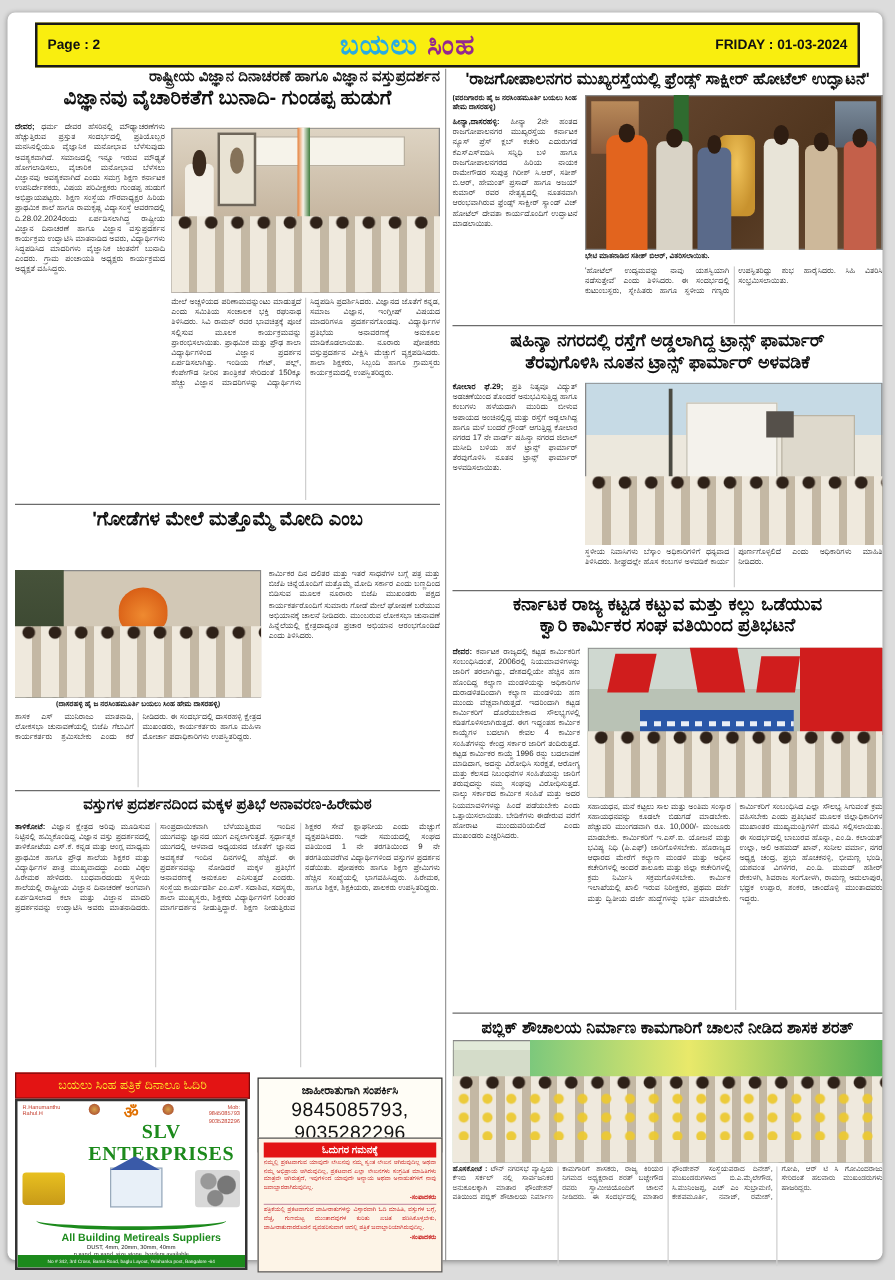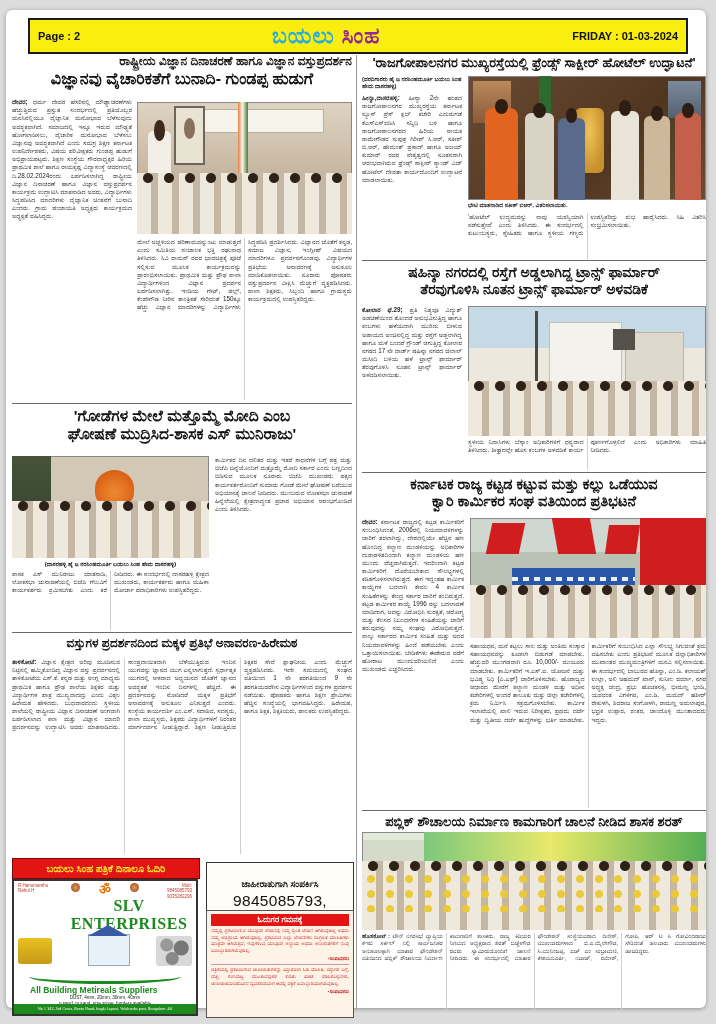--- a/index.html
+++ b/index.html
@@ -60,37 +60,37 @@
   .pf{background:linear-gradient(180deg,#cfd8d0 0 28%,#b9c2b5 28% 100%);}
   .pf-flag{position:absolute;background:#d01d1d;}
   .pf-banner{position:absolute;left:18%;top:42%;width:52%;height:17%;background:#2a57a8;
     background-image:repeating-linear-gradient(90deg,rgba(255,255,255,.9) 0 6px,transparent 6px 11px);background-size:100% 4px;background-position:0 55%;background-repeat:no-repeat;}
   
   .pg{background:linear-gradient(180deg,#e2ead9 0 8%,#d4dcc9 8% 100%);}
   .pg-banner{position:absolute;left:18%;top:0;width:82%;height:32%;background:linear-gradient(90deg,#7cc87c,#e9e96a 45%,#55ae55);}
   .pg-garland{position:absolute;left:0;right:0;top:40%;height:42%;
     background-image:radial-gradient(circle at 9px 8px,#ecc932 3.5px,transparent 4.5px);background-size:19px 15px;opacity:.95;}
   
-  #readbanner{position:absolute;left:6px;top:848px;width:186px;height:19px;background:#e31414;color:#ffe92a;font-weight:bold;font-size:10px;display:flex;align-items:center;justify-content:center;border:1px solid #7a0a0a;}
+  #readbanner{position:absolute;left:6px;top:848px;width:186px;height:19px;background:#e31414;color:#ffe92a;font-weight:normal;font-size:10px;display:flex;align-items:center;justify-content:center;border:1px solid #7a0a0a;}
   #slv{position:absolute;left:6px;top:869px;width:186px;height:137px;border:2px solid #333;background:#fff;box-sizing:border-box;overflow:hidden;}
   .slv-top{display:flex;justify-content:space-between;align-items:flex-start;padding:2px 4px 0 4px;}
   .slv-vendor{font-size:4.5px;color:#c23a2a;line-height:1.2;width:34px;}
   .slv-om{font-size:13px;color:#e07000;font-weight:bold;line-height:1;}
   .slv-dot{width:9px;height:9px;border-radius:50%;background:radial-gradient(circle,#d8a24a,#a03a2a);}
   .slv-name{font-size:16px;font-weight:bold;color:#1c8a1c;text-align:center;letter-spacing:.5px;margin-top:-2px;font-family:"Liberation Serif",serif;padding-left:48px;}
   .slv-mid{position:relative;height:34px;margin:1px 4px;}
   .slv-mach{position:absolute;left:0;top:4px;width:34px;height:26px;background:linear-gradient(180deg,#e8c020,#c89a18);border-radius:3px;}
   .slv-house{position:absolute;left:70px;top:0px;width:40px;height:30px;background:#e8f0f8;border:1px solid #9ab;}
   .slv-house:before{content:"";position:absolute;left:-1px;top:-10px;border-left:20px solid transparent;border-right:20px solid transparent;border-bottom:11px solid #3a5aa8;}
   .slv-stones{position:absolute;right:0;top:2px;width:36px;height:30px;background:radial-gradient(circle at 30% 30%,#999 6px,transparent 7px),radial-gradient(circle at 70% 40%,#777 7px,transparent 8px),radial-gradient(circle at 45% 75%,#888 6px,transparent 7px),#d8d8d8;border-radius:3px;}
   .slv-arc{width:84%;height:12px;margin:0 auto;border-bottom:3px solid #1c8a1c;border-radius:50%;}
-  .slv-tag{font-size:8.5px;font-weight:bold;color:#1c8a1c;margin-top:1px;padding-left:16px;}
+  .slv-tag{font-size:8.5px;font-weight:bold;color:#1c8a1c;text-align:center;margin-top:1px;padding-left:16px;}
   .slv-sm{font-size:4.6px;color:#222;text-align:center;line-height:1.3;}
   .slv-addr{position:absolute;left:0;right:0;bottom:0;height:10px;background:#1c8a1c;color:#fff;font-size:3.8px;display:flex;align-items:center;justify-content:center;}
-  #contactbox{position:absolute;left:200px;top:852px;width:148px;height:60px;border:1.5px solid #333;background:#fffdf6;text-align:center;box-sizing:border-box;padding-top:16px;}
+  #contactbox{position:absolute;left:200px;top:852px;width:148px;height:60px;border:1.5px solid #333;background:#fffdf6;text-align:center;box-sizing:border-box;padding-top:4px;}
   .contact-t{font-size:9px;font-weight:bold;color:#111;}
   .contact-n{font-size:15.5px;color:#111;font-family:"Liberation Sans",sans-serif;letter-spacing:.3px;margin-top:2px;}
   #noticebox{position:absolute;left:200px;top:900px;width:148px;height:108px;border:1.5px solid #555;background:#fdf4e7;box-sizing:border-box;padding:3px 4px;overflow:hidden;}
   .notice-banner{background:#e31414;color:#fff;font-weight:bold;font-size:8px;text-align:center;padding:1px 0;margin-bottom:2px;}
   .notice-p{font-size:4.9px;line-height:1.35;color:#c51111;text-align:justify;}
   .notice-sign{font-size:5px;color:#c51111;font-weight:bold;text-align:right;margin:1px 0 2px 0;}
   .notice-div{height:1px;background:#c9a; margin:2px 0;}
 </style>
 </head>
 <body>
@@ -112,21 +112,21 @@
     <div class="pa-banner"></div>
     <div class="pa-portrait"></div>
     <div class="pa-pole"></div>
     <div class="pa-speaker"></div>
     <div class="pa-saffron"></div>
     <div class="people"></div>
   </div>
   <div class="txt cols2" style="left:131px;top:228px;width:215px;height:162px;">ಮೇಲೆ ಅಚ್ಚಳಿಯದ ಪರಿಣಾಮವನ್ನುಂಟು ಮಾಡುತ್ತದೆ ಎಂದು ಸಮಿತಿಯ ಸಂಚಾಲಕ ಭಕ್ತಿ ರಘುನಾಥ ತಿಳಿಸಿದರು. ಸಿವಿ ರಾಮನ್ ರವರ ಭಾವಚಿತ್ರಕ್ಕೆ ಪೂಜೆ ಸಲ್ಲಿಸುವ ಮೂಲಕ ಕಾರ್ಯಕ್ರಮವನ್ನು ಪ್ರಾರಂಭಿಸಲಾಯಿತು. ಪ್ರಾಥಮಿಕ ಮತ್ತು ಪ್ರೌಢ ಶಾಲಾ ವಿದ್ಯಾರ್ಥಿಗಳಿಂದ ವಿಜ್ಞಾನ ಪ್ರದರ್ಶನ ಏರ್ಪಡಿಸಲಾಗಿತ್ತು. ಇಂಡಿಯ ಗೇಟ್, ಪಲ್ಲ್, ಕೆಂಪೇಗೌಡ ನೀರಿನ ತಾಂತ್ರಿಕತೆ ಸೇರಿದಂತೆ 150ಕ್ಕೂ ಹೆಚ್ಚು ವಿಜ್ಞಾನ ಮಾದರಿಗಳನ್ನು ವಿದ್ಯಾರ್ಥಿಗಳು ಸಿದ್ಧಪಡಿಸಿ ಪ್ರದರ್ಶಿಸಿದರು. ವಿಜ್ಞಾನದ ಜೊತೆಗೆ ಕನ್ನಡ, ಸಮಾಜ ವಿಜ್ಞಾನ, ಇಂಗ್ಲೀಷ್ ವಿಷಯದ ಮಾದರಿಗಳೂ ಪ್ರದರ್ಶನಗೊಂಡವು. ವಿದ್ಯಾರ್ಥಿಗಳ ಪ್ರತಿಭೆಯ ಅನಾವರಣಕ್ಕೆ ಅನುಕೂಲ ಮಾಡಿಕೊಡಲಾಯಿತು. ನೂರಾರು ಪೋಷಕರು ವಸ್ತುಪ್ರದರ್ಶನ ವೀಕ್ಷಿಸಿ ಮೆಚ್ಚುಗೆ ವ್ಯಕ್ತಪಡಿಸಿದರು. ಶಾಲಾ ಶಿಕ್ಷಕರು, ಸಿಬ್ಬಂದಿ ಹಾಗೂ ಗ್ರಾಮಸ್ಥರು ಕಾರ್ಯಕ್ರಮದಲ್ಲಿ ಉಪಸ್ಥಿತರಿದ್ದರು.</div>
 
   <div class="hrule" style="left:6px;top:393px;width:340px;"></div>
-  <div class="hd" style="left:6px;top:397px;width:340px;font-size:15.5px;"><span>'ಗೋಡೆಗಳ ಮೇಲೆ ಮತ್ತೊಮ್ಮೆ ಮೋದಿ ಎಂಬ</span><br><span>ಘೋಷಣೆ ಮುದ್ರಿಸಿದ-ಶಾಸಕ ಎಸ್ ಮುನಿರಾಜು'</span></div>
+  <div class="hd" style="left:6px;top:397px;width:340px;font-size:15.5px;"><span>'ಗೋಡೆಗಳ ಮೇಲೆ ಮತ್ತೊಮ್ಮೆ ಮೋದಿ ಎಂಬ</span><br></div>
   <div class="photo pb" style="left:6px;top:446px;width:197px;height:102px;">
     <div class="pb-green"></div>
     <div class="pb-lotus"></div>
     <div class="people" style="height:56%;"></div>
   </div>
   <div class="rep" style="left:6px;top:551px;width:197px;text-align:center;">(ದಾಸರಹಳ್ಳಿ ಹೈ ಜ ನರಸಿಂಹಮೂರ್ತಿ ಬಯಲು ಸಿಂಹ ಹೇಮ ದಾಸರಹಳ್ಳಿ)</div>
   <div class="txt cols2" style="left:6px;top:560px;width:197px;height:60px;">ಶಾಸಕ ಎಸ್ ಮುನಿರಾಜು ಮಾತನಾಡಿ, ಲೋಕಸಭಾ ಚುನಾವಣೆಯಲ್ಲಿ ಬಿಜೆಪಿ ಗೆಲುವಿಗೆ ಕಾರ್ಯಕರ್ತರು ಶ್ರಮಿಸಬೇಕು ಎಂದು ಕರೆ ನೀಡಿದರು. ಈ ಸಂದರ್ಭದಲ್ಲಿ ದಾಸರಹಳ್ಳಿ ಕ್ಷೇತ್ರದ ಮುಖಂಡರು, ಕಾರ್ಯಕರ್ತರು ಹಾಗೂ ಮಹಿಳಾ ಮೋರ್ಚಾ ಪದಾಧಿಕಾರಿಗಳು ಉಪಸ್ಥಿತರಿದ್ದರು.</div>
   <div class="txt" style="left:209px;top:446px;width:137px;height:174px;">ಕಾರ್ಮಿಕರ ದಿನ ದಲಿತರ ಮತ್ತು ಇತರೆ ಸಾಧನೆಗಳ ಬಗ್ಗೆ ಪತ್ರ ಮತ್ತು ಬಿಜೆಪಿ ಚಿನ್ನೆಯೊಂದಿಗೆ ಮತ್ತೊಮ್ಮೆ ಮೋದಿ ಸರ್ಕಾರ ಎಂದು ಬಣ್ಣದಿಂದ ಬಿಡಿಸುವ ಮೂಲಕ ನೂರಾರು ಬಿಜೆಪಿ ಮುಖಂಡರು ಪಕ್ಷದ ಕಾರ್ಯಕರ್ತರೊಂದಿಗೆ ಸುಮಾರು ಗೋಡೆ ಮೇಲೆ ಘೋಷಣೆ ಬರೆಯುವ ಅಭಿಯಾನಕ್ಕೆ ಚಾಲನೆ ನೀಡಿದರು. ಮುಂಬರುವ ಲೋಕಸಭಾ ಚುನಾವಣೆ ಹಿನ್ನೆಲೆಯಲ್ಲಿ ಕ್ಷೇತ್ರದಾದ್ಯಂತ ಪ್ರಚಾರ ಅಭಿಯಾನ ಆರಂಭಗೊಂಡಿದೆ ಎಂದು ತಿಳಿಸಿದರು.</div>
 
   <div class="hrule" style="left:6px;top:622px;width:340px;"></div>

